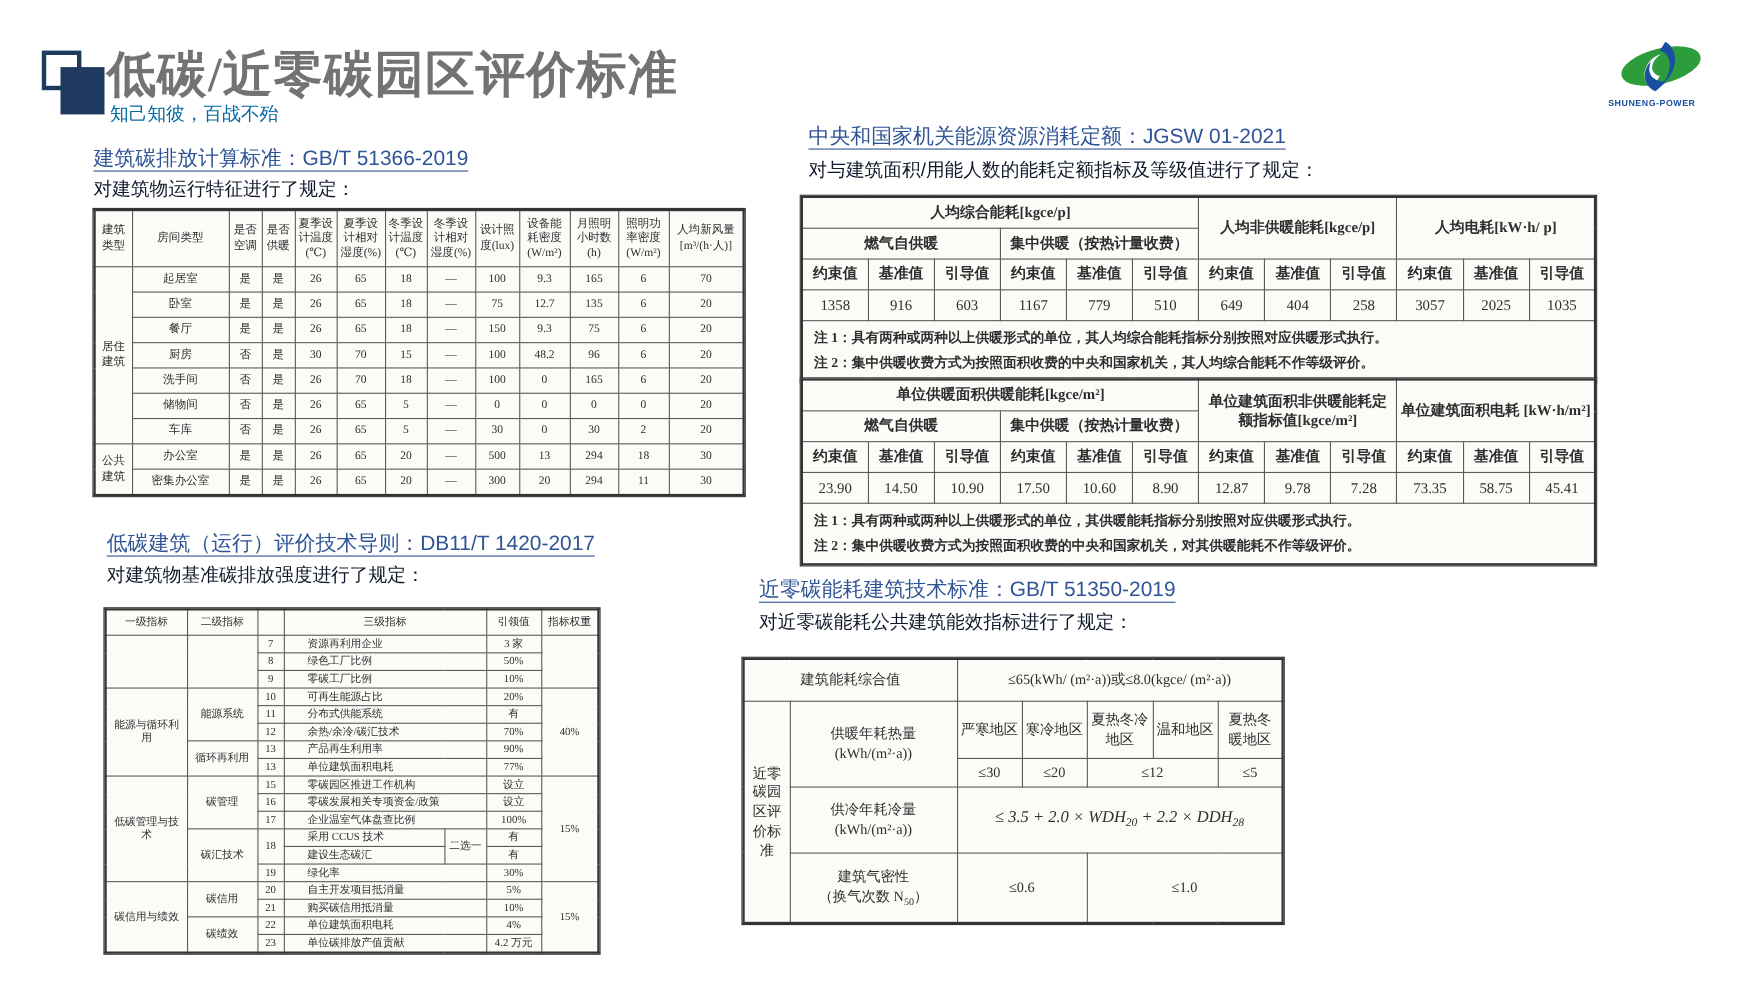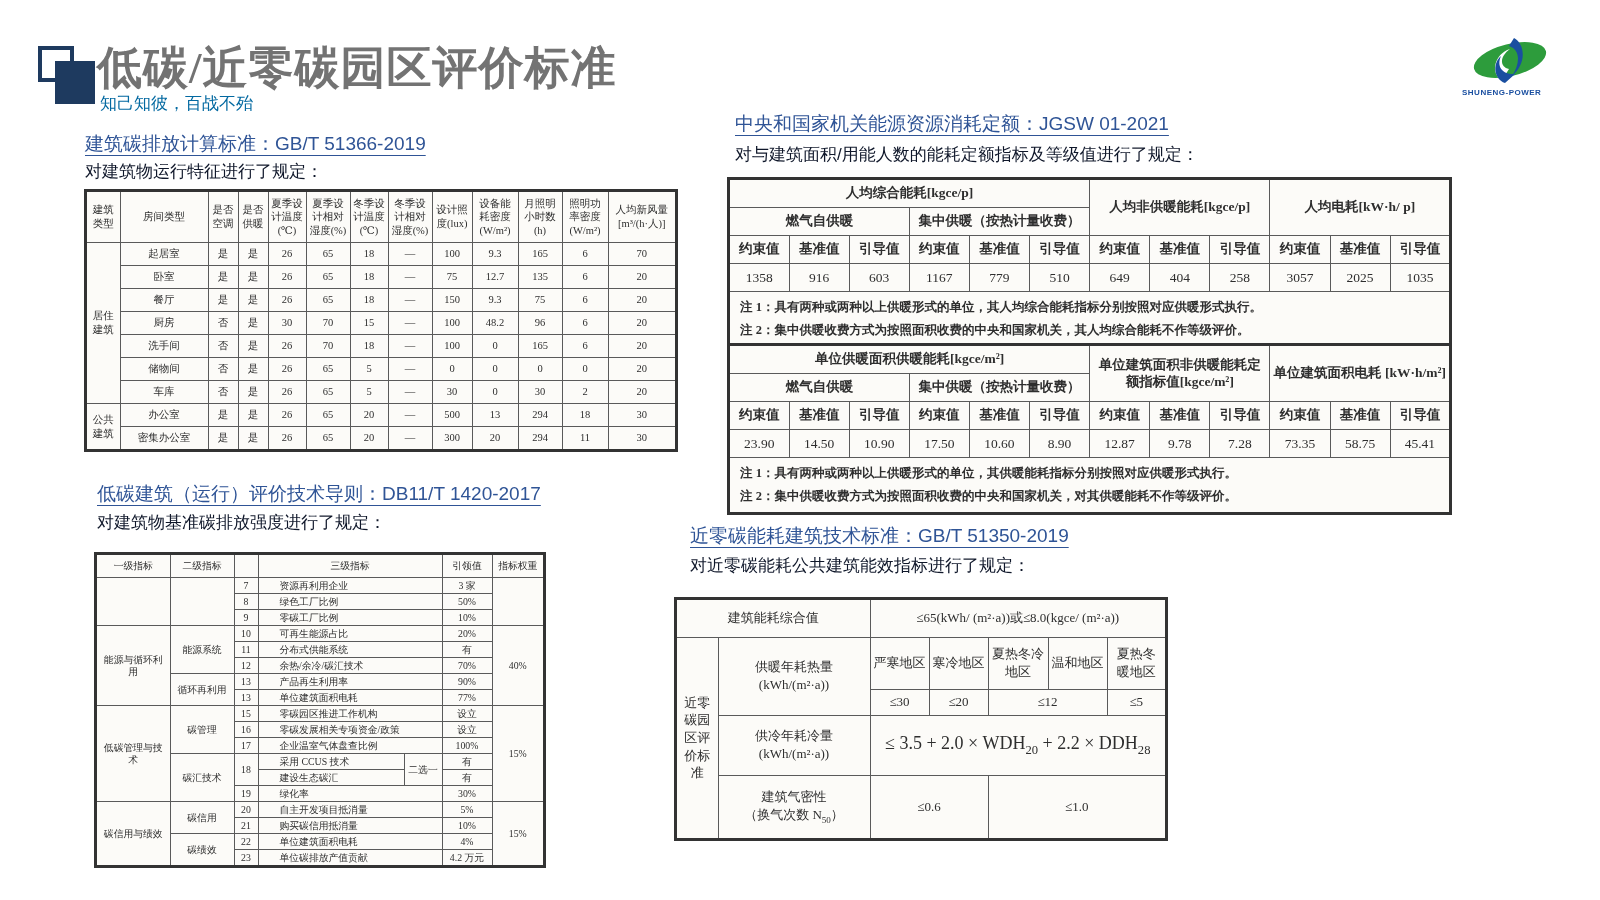--- a/index.html
+++ b/index.html
@@ -42,21 +42,21 @@
 
   
   .t4{width:448px;font-size:9.8px;line-height:1.15}
   .t4 th{font-weight:400;height:20px}
   .t4 td{height:15px;padding:0 2px}
   .t4 td.lt{text-align:left;padding-left:21px}
 
   
   .t5{width:490px;font-size:13px;line-height:1.35}
   .t5 td{padding:2px 3px}
-  .t5 .formula{font-size:18px}
+  .t5 .formula{font-style:italic;font-size:15px}
   sub{font-size:70%}
 </style>
 </head>
 <body>
 
 <div class="abs title-icon">
   <div class="sq-outline"></div>
   <div class="sq-fill"></div>
 </div>
 <div class="abs page-title">低碳/近零碳园区评价标准</div>

